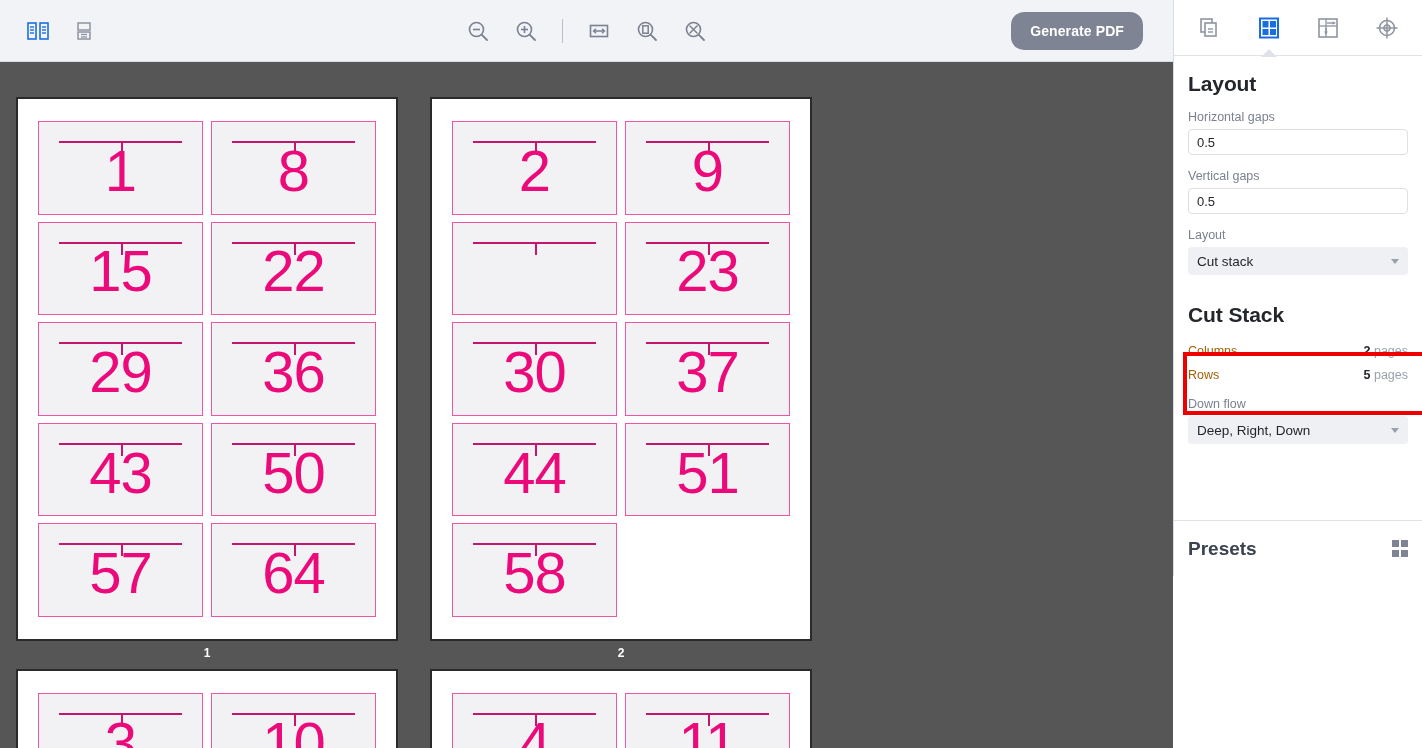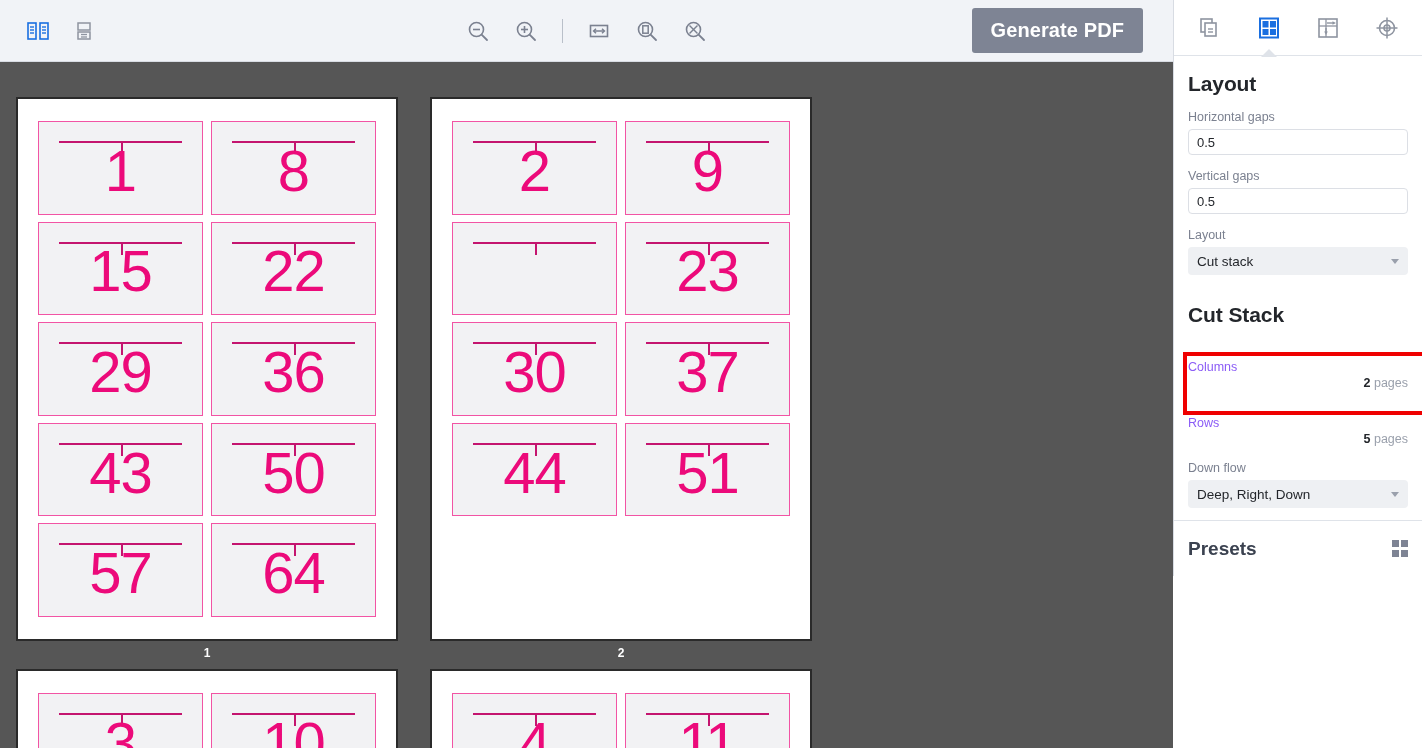--- a/index.html
+++ b/index.html
@@ -34,23 +34,23 @@
     width: 32px; height: 32px;
     display: flex; align-items: center; justify-content: center;
     background: transparent; border: none; cursor: pointer;
     border-radius: 3px;
   }
   .tb-sep { width: 1px; height: 24px; background: #b9bfc9; margin: 0 4px; }
 
   #generate-pdf {
     background: #7e8494;
     color: #ffffff;
-    font-size: 20px;
+    font-size: 14px;
     font-weight: bold;
-    border: none; border-radius: 3px;
+    border: none; border-radius: 13px;
     padding: 11px 19px;
     cursor: pointer;
     letter-spacing: .1px;
   }
 
   
   #canvas {
     flex: 1;
     background: #565656;
     position: relative;
@@ -208,22 +208,22 @@
     border-left: 4px solid transparent;
     border-right: 4px solid transparent;
     border-top: 5px solid #9aa0ac;
   }
 
   .kv-row {
     display: flex; align-items: center;
     font-size: 12.5px;
     padding: 5px 0;
   }
-  .kv-key { color: #8b5cf6; }
-  .kv-val { margin-left: auto; color: #23262b; margin-top: 32px; }
+  .kv-key { color: #a16207; }
+  .kv-val { margin-left: auto; color: #23262b; }
   .kv-val b { font-weight: bold; color: #23262b; }
   .kv-val span { color: #9aa0ac; }
 
   #highlight-box {
     position: absolute;
     left: 1183px; top: 352px;
     width: 245px; height: 63px;
     border: 4px solid #ef0000;
     pointer-events: none;
     z-index: 20;
@@ -415,20 +415,25 @@
               </div>
               <div class="cell" style="grid-area: 4 / 1;">
                 <div class="rule"></div>
                 <div class="tick"></div>
                 <div class="num">44</div>
               </div>
               <div class="cell" style="grid-area: 4 / 2;">
                 <div class="rule"></div>
                 <div class="tick"></div>
                 <div class="num">51</div>
+              </div>
+              <div class="cell" style="grid-area: 5 / 1;">
+                <div class="rule"></div>
+                <div class="tick"></div>
+                <div class="num">58</div>
               </div>
               <div class="cell empty" style="grid-area: 5 / 2;"></div>
             </div>
             <div class="sheet-label">2</div>
           </div>
           <div class="sheet-wrap">
             <div class="sheet">
               <div class="cell" style="grid-area: 1 / 1;">
                 <div class="rule"></div>
                 <div class="tick"></div>

